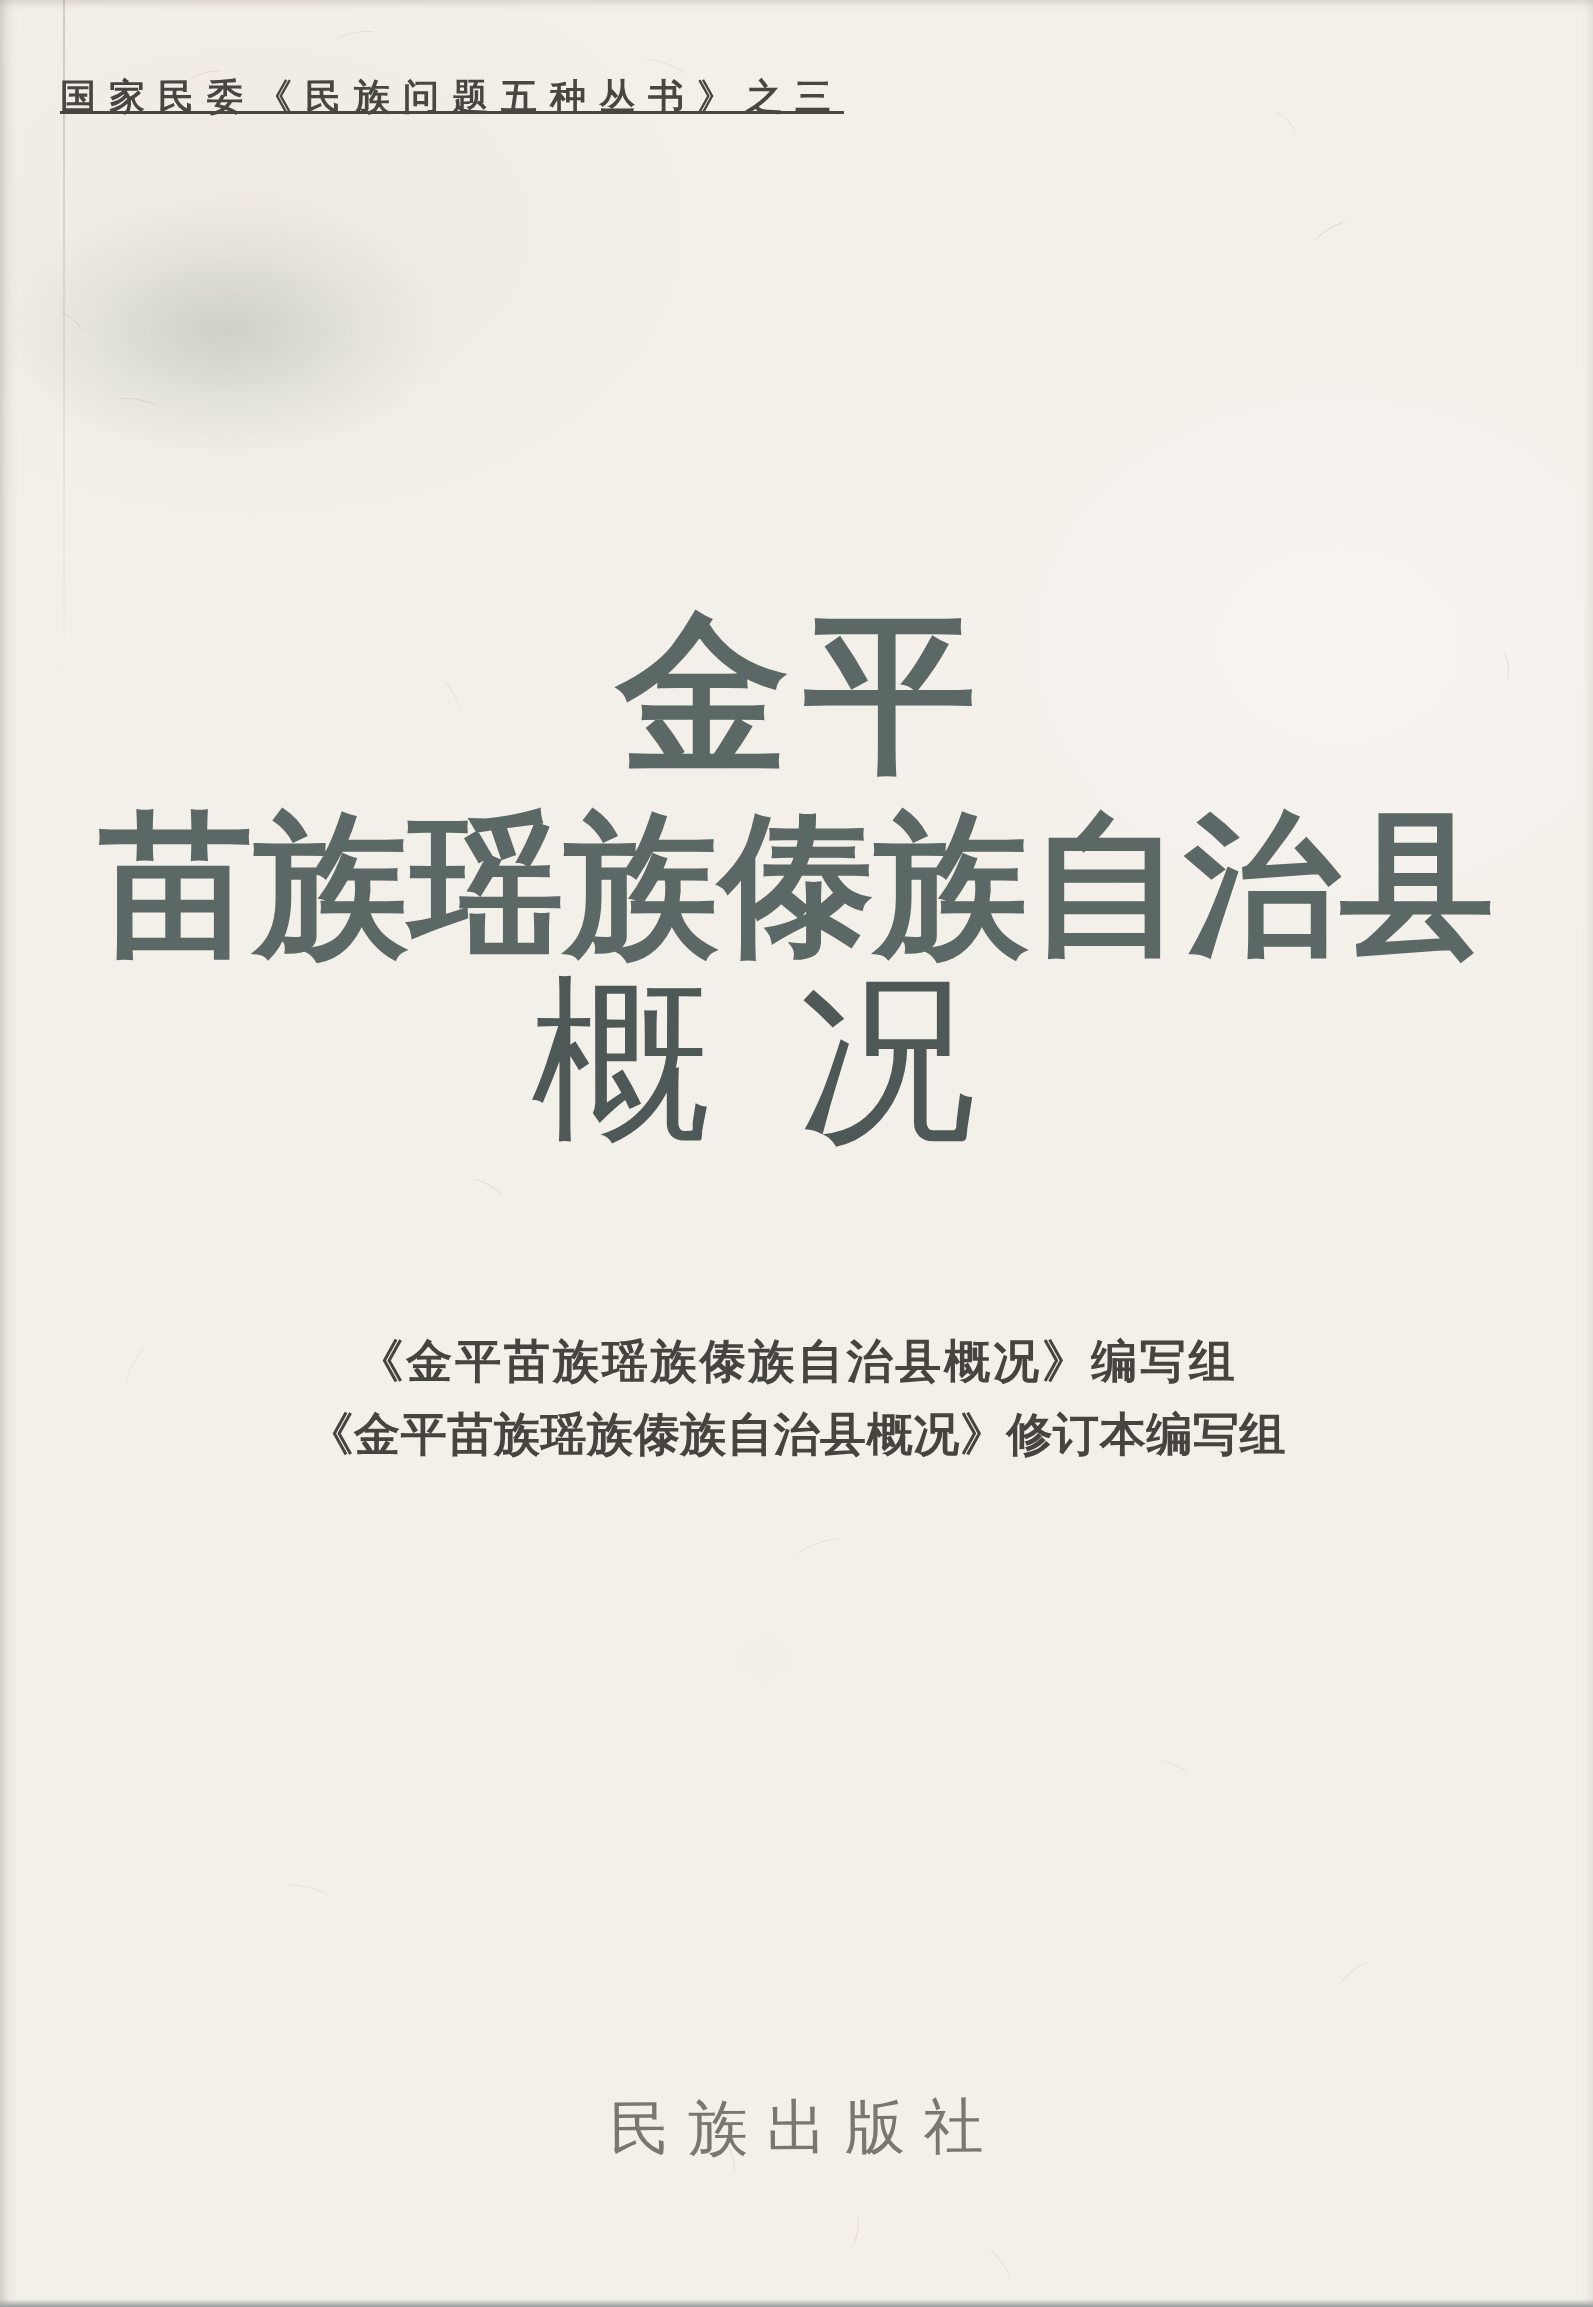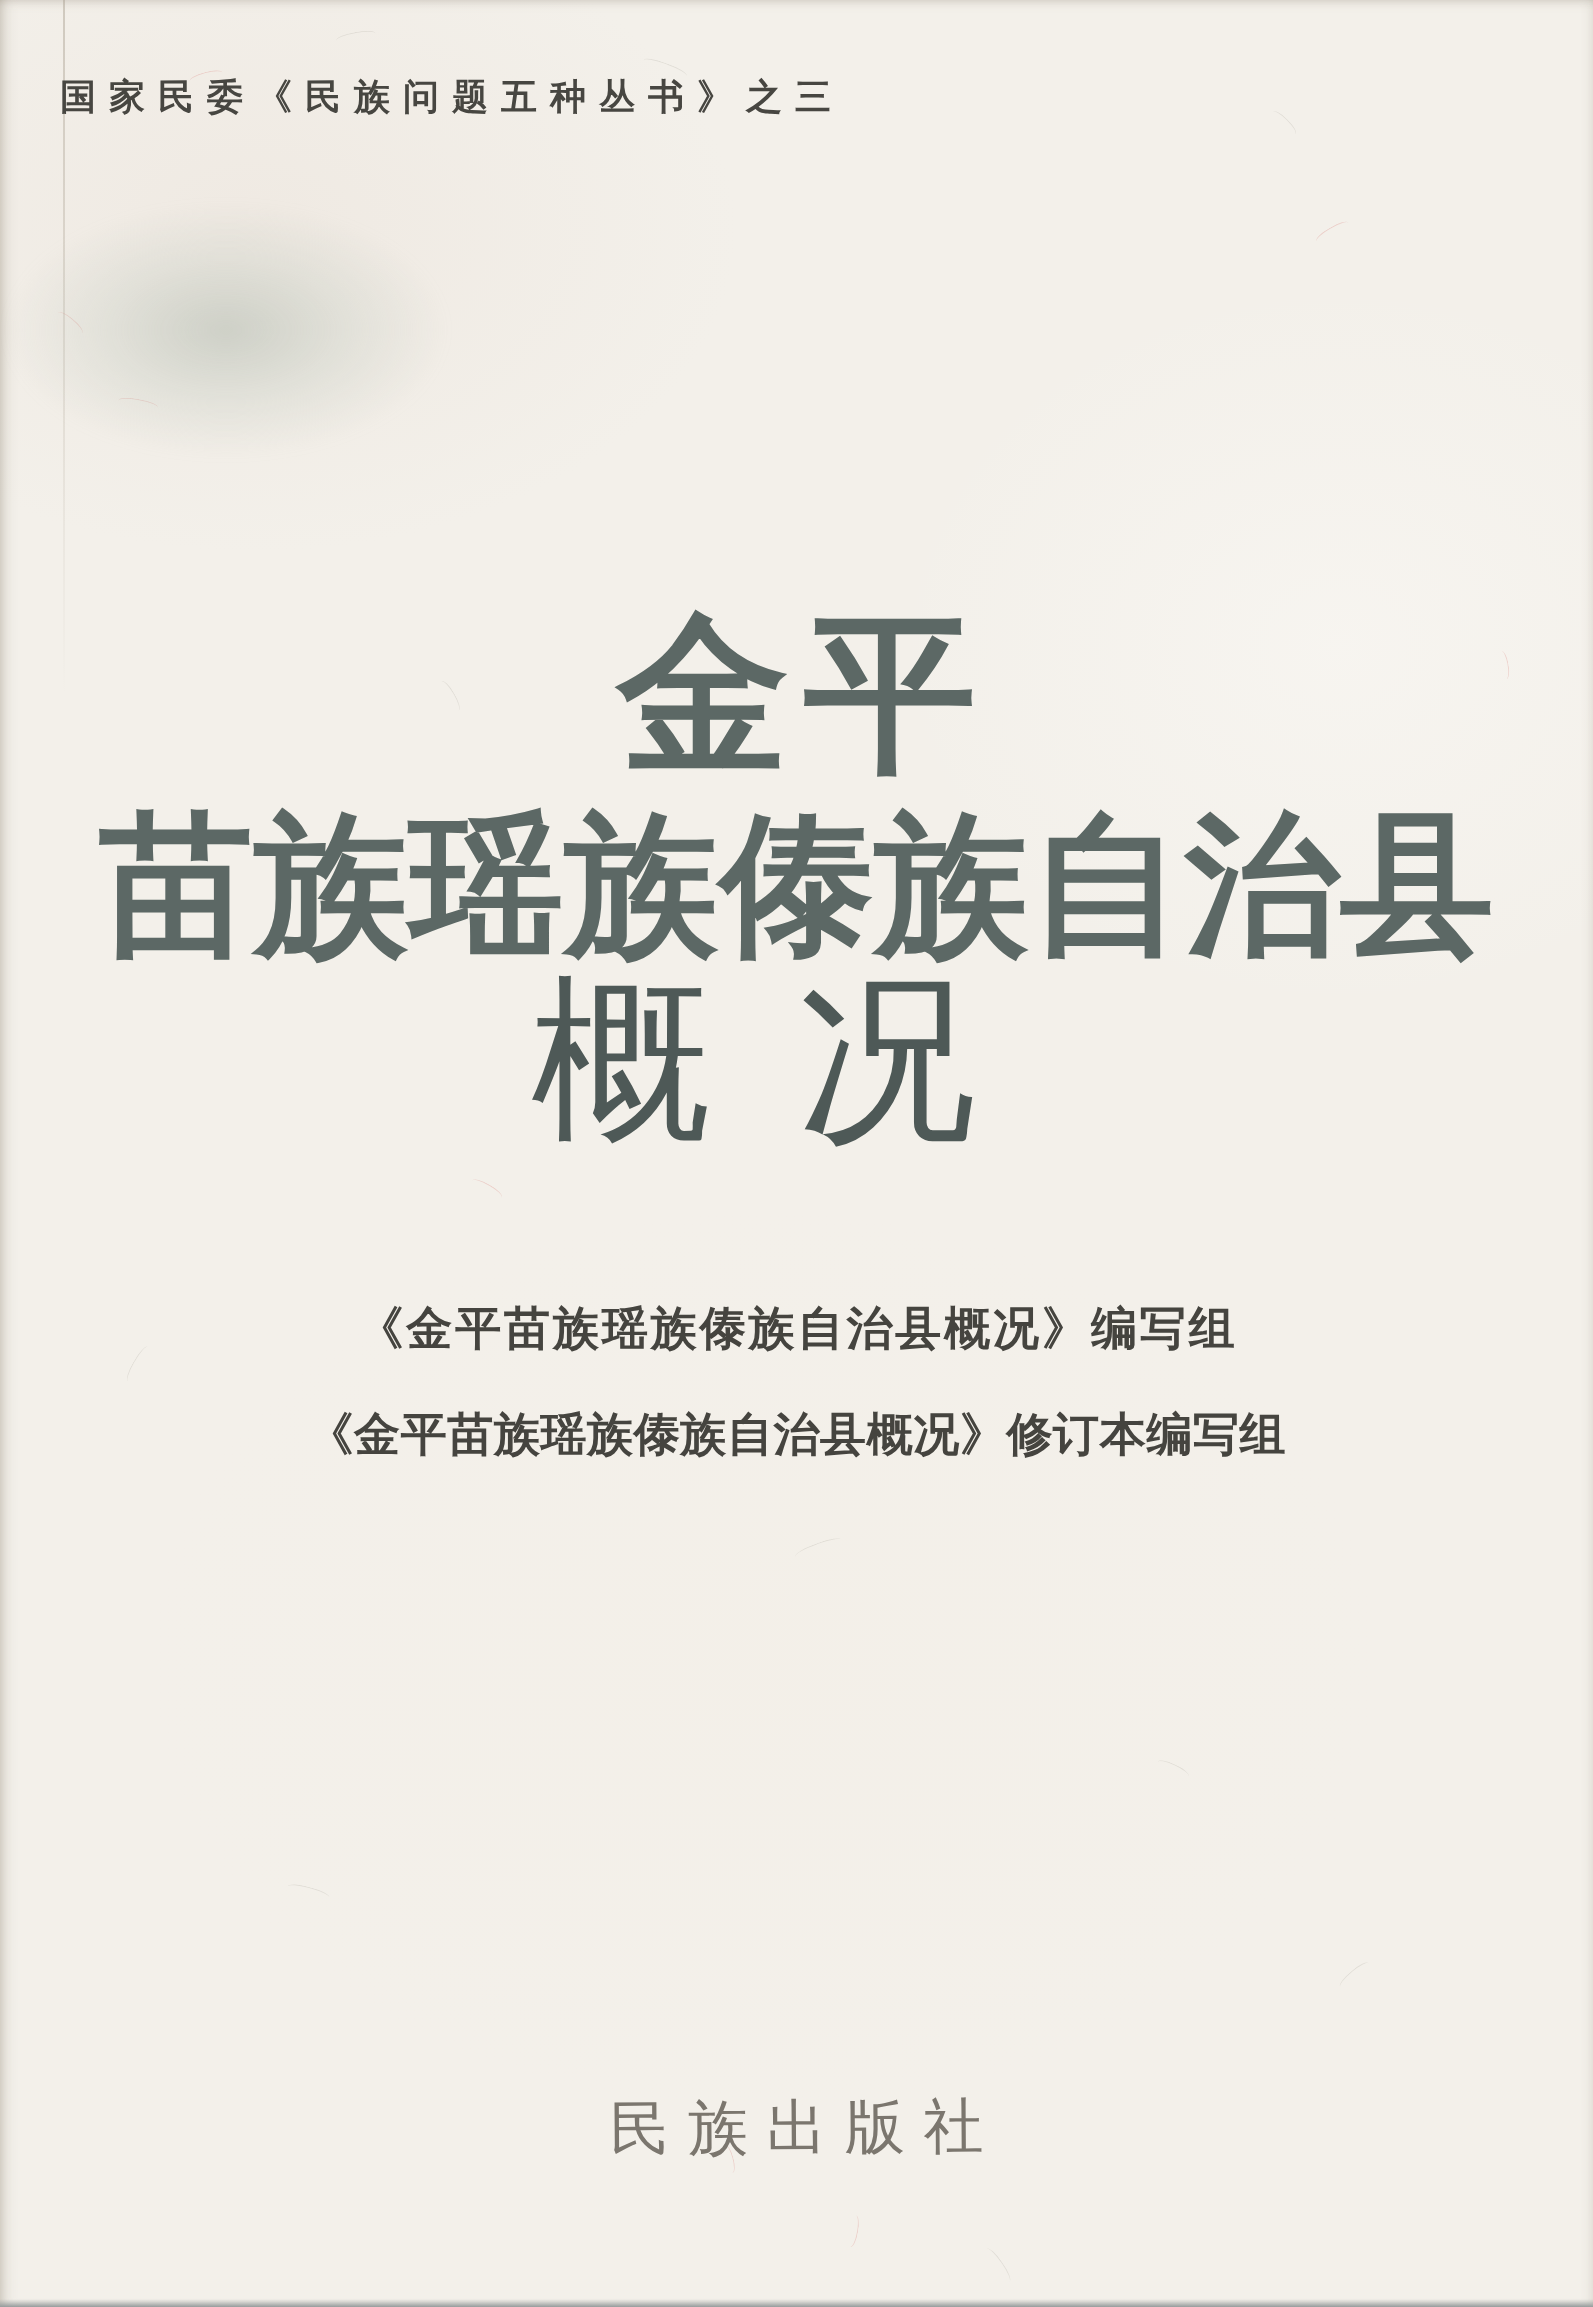--- a/index.html
+++ b/index.html
@@ -45,21 +45,21 @@
   
   .series {
     position: absolute;
     left: 60px; top: 73px;
     color: #474641;
     font-weight: 700;
     font-size: 36px;
     line-height: 48px;
     white-space: nowrap;
   }
-  .series .line1 { letter-spacing: 13px; }
+  .series .line1 { letter-spacing: 13px; text-decoration: underline; }
   .series .line2 { letter-spacing: 4.6px; }
 
   
   .wm-halo {
     position: absolute;
     left: 4.6px; top: 204px;
     width: 442px; height: 252px;
     background: radial-gradient(closest-side,
       rgba(158,170,158,0.42),
       rgba(185,195,184,0.26) 55%,
@@ -115,21 +115,21 @@
     color: #4e5957;
     line-height: 1;
   }
 
   .ed1, .ed2 {
     font-size: 46px;
     font-weight: 700;
     color: #45443f;
     line-height: 1.1;
   }
-  .ed1 { top: 1303px; letter-spacing: 2.9px; padding-left: 2px; }
+  .ed1 { top: 1336px; letter-spacing: 2.9px; padding-left: 2px; }
   .ed2 { top: 1409px; letter-spacing: 0.6px; padding-left: 0.6px; }
 
   .pub {
     top: 2095px;
     font-family: "Liberation Serif", serif;
     font-size: 60px;
     font-weight: 500;
     letter-spacing: 18.4px;
     padding-left: 18.4px;
     color: #7b766e;

